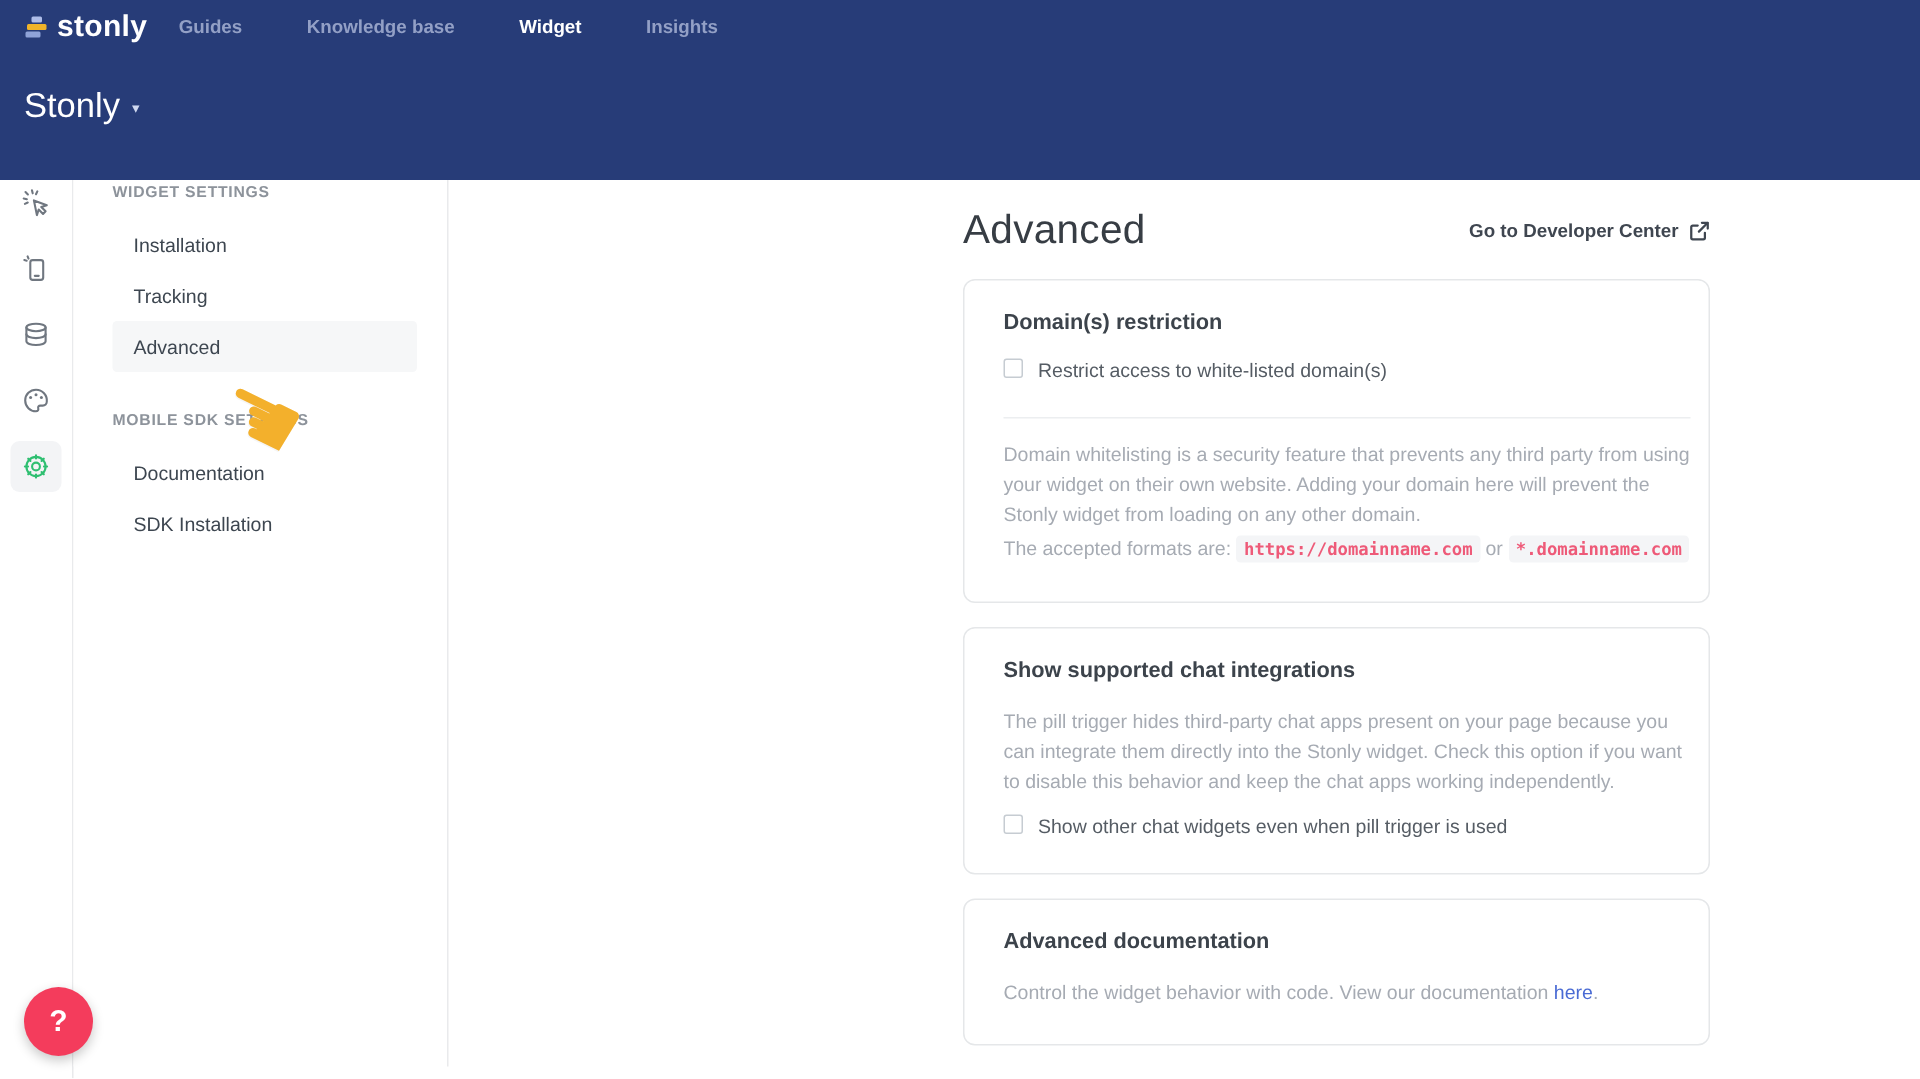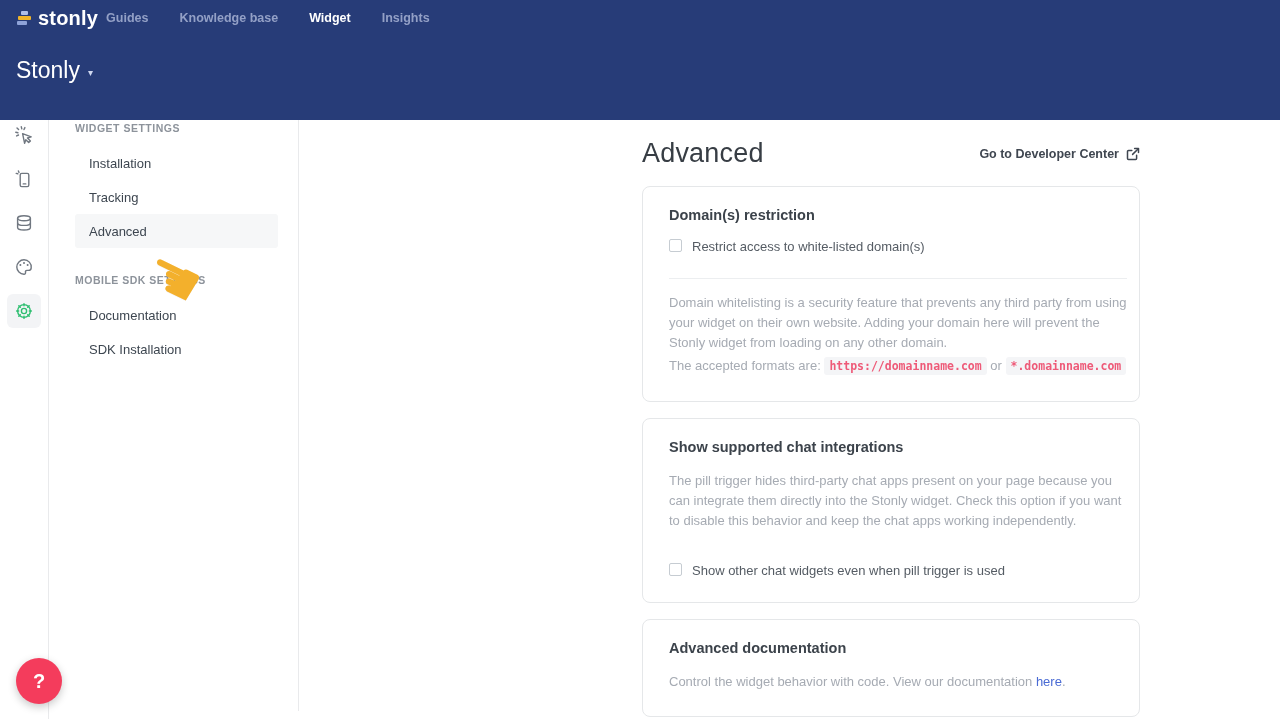--- a/index.html
+++ b/index.html
@@ -9,21 +9,21 @@
 
   
   .topbar { position:absolute; left:0; top:0; width:1280px; height:120px; background:#273c78; z-index:2; }
   .topbar-row1 { display:flex; align-items:center; height:36px; padding-left:16px; }
   .logo { display:flex; align-items:center; gap:6px; cursor:pointer; }
   .logo-mark { display:flex; flex-direction:column; align-items:center; gap:1px; width:16px; }
   .logo-mark .b1 { width:7px; height:4px; background:#aebde8; border-radius:1px; }
   .logo-mark .b2 { width:13px; height:4px; background:#f0b429; border-radius:1px; }
   .logo-mark .b3 { width:10px; height:4px; background:#8fa3d8; border-radius:1px; align-self:flex-start; margin-left:1px; }
   .logo-text { color:#fff; font-size:20px; font-weight:700; letter-spacing:.2px; }
-  .top-nav { display:flex; gap:31px; margin-left:8px; }
+  .top-nav { display:flex; gap:43px; margin-left:21px; }
   .nav-link { font-size:12.5px; font-weight:700; color:#93a0c6; text-decoration:none; cursor:pointer; }
   .nav-link.active { color:#ffffff; }
   .workspace { position:absolute; left:16px; top:57px; display:flex; align-items:center; gap:8px; color:#fff; cursor:pointer; }
   .workspace-name { font-size:23px; font-weight:400; }
   .workspace-caret { font-size:10px; color:#cfd8f0; margin-top:4px; }
 
   
   .rail { position:absolute; left:0; top:100px; width:49px; height:619px; border-right:1px solid #e9eaec; background:#fff; padding-top:18px; display:flex; flex-direction:column; align-items:center; z-index:1; }
   .rail-slot { width:34px; height:34px; margin-bottom:10px; display:flex; align-items:center; justify-content:center; border-radius:6px; cursor:pointer; }
   .rail-slot.active { background:#f3f4f6; }
@@ -177,21 +177,21 @@
           <span>The accepted formats are:</span>
           <span class="code-pill">https://domainname.com</span>
           <span>or</span>
           <span class="code-pill">*.domainname.com</span>
         </div>
       </div>
 
       <div class="card">
         <div class="card-title">Show supported chat integrations</div>
         <p class="card-body">The pill trigger hides third-party chat apps present on your page because you can integrate them directly into the Stonly widget. Check this option if you want to disable this behavior and keep the chat apps working independently.</p>
-        <div class="check-row" style="margin-top:32px;">
+        <div class="check-row" style="margin-top:12px;">
           <span class="checkbox"></span>
           <span class="check-label">Show other chat widgets even when pill trigger is used</span>
         </div>
       </div>
 
       <div class="card">
         <div class="card-title">Advanced documentation</div>
         <p class="card-body">
           <span>Control the widget behavior with code. View our documentation</span>
           <a class="doc-link">here</a><span>.</span>

